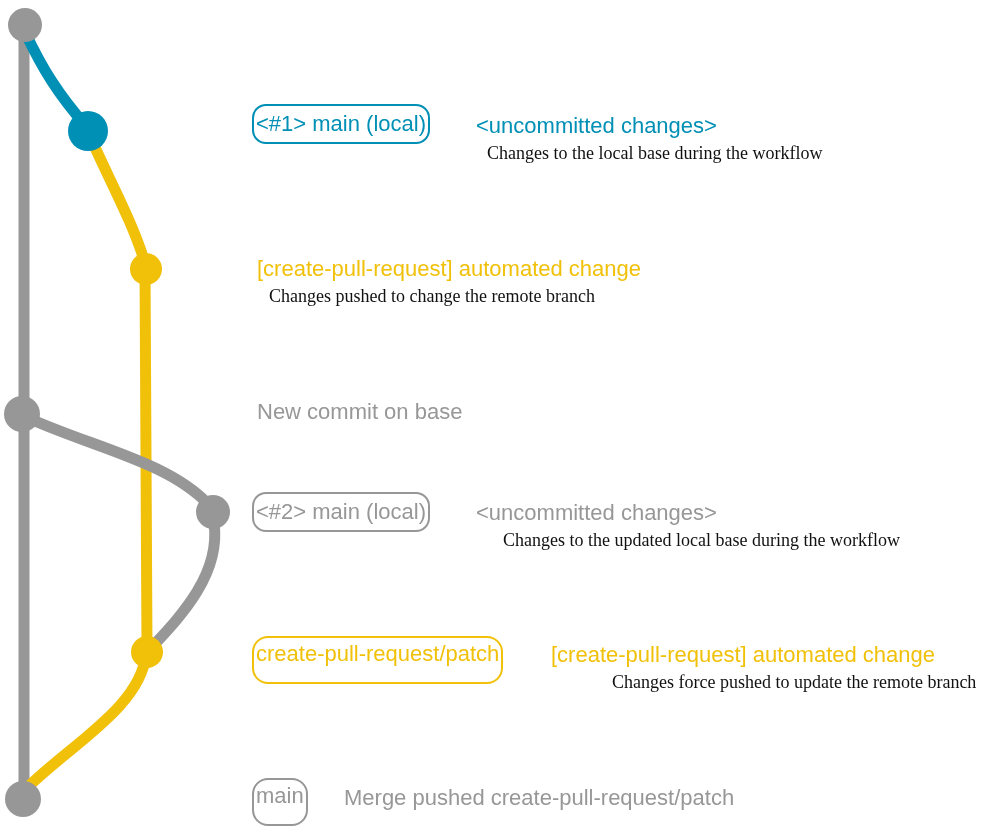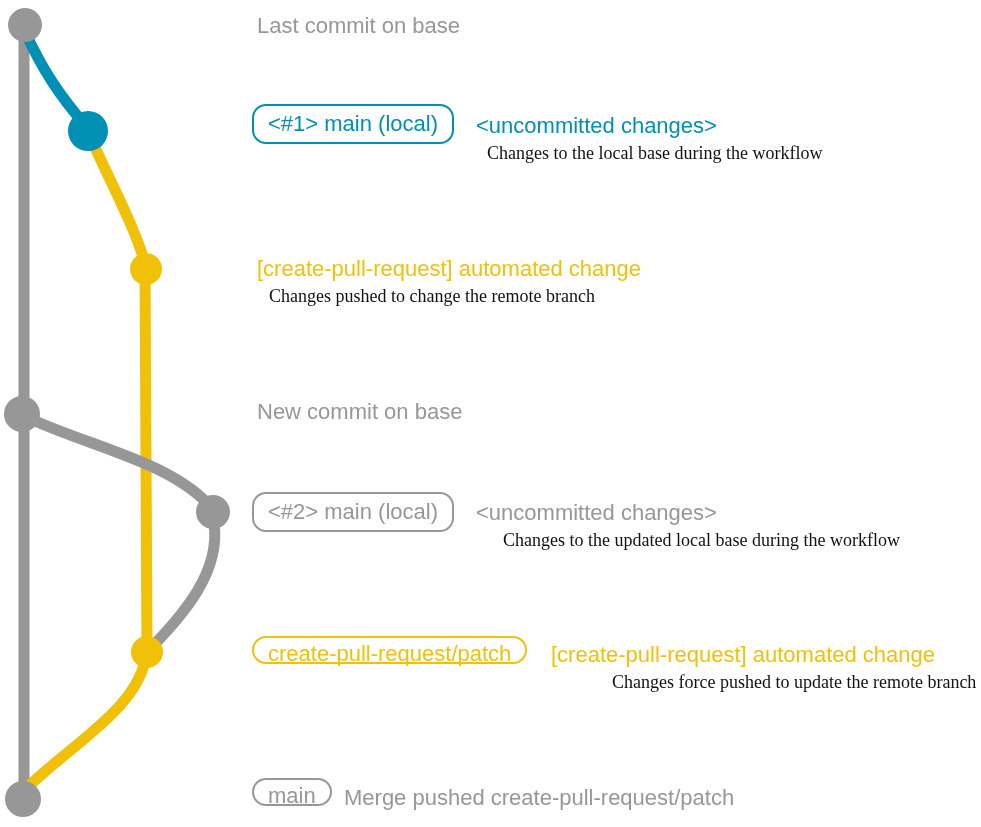--- a/index.html
+++ b/index.html
@@ -33,27 +33,27 @@
     font-size: 18px;
     line-height: 22px;
     color: var(--c-desc, #111111);
   }
 
   .branch-tag {
     display: inline-block;
     box-sizing: border-box;
     height: 40px;
     line-height: 36px;
-    padding: 0 14px;
+    padding: 0 2px;
     border: 2px solid;
     border-radius: 14px;
     font-size: 22px;
     background: #ffffff;
   }
-  .branch-tag.sm { height: 28px; line-height: 32px; border-radius: 16px; }
+  .branch-tag.sm { height: 48px; line-height: 32px; border-radius: 16px; }
   .b-blue   { border-color: var(--c-main-local, #008fb5); color: var(--c-main-local, #008fb5); }
   .b-gray   { border-color: var(--c-base, #979797); color: var(--c-base, #979797); }
   .b-yellow { border-color: var(--c-patch, #f1c109); color: var(--c-patch, #f1c109); }
 </style>
 </head>
 <body>
 
 <div class="canvas">
 
   <svg class="graph" width="981" height="827" viewBox="0 0 981 827">
@@ -74,21 +74,20 @@
 
     <circle class="f-base" cx="25" cy="25" r="17"></circle>
     <circle class="f-main" cx="88" cy="131" r="20"></circle>
     <circle class="f-patch" cx="146" cy="269" r="16"></circle>
     <circle class="f-base" cx="22" cy="414" r="18"></circle>
     <circle class="f-base" cx="213" cy="512" r="17"></circle>
     <circle class="f-patch" cx="147" cy="652" r="16"></circle>
     <circle class="f-base" cx="23" cy="799" r="18"></circle>
   </svg>
 
-  <div class="abs msg c-gray" style="left:257px; top:13px;">Last commit on base</div>
 
   <span class="abs branch-tag b-blue" style="left:252px; top:104px;">&lt;#1&gt; main (local)</span>
   <div class="abs msg c-blue" style="left:476px; top:113px;">&lt;uncommitted changes&gt;</div>
   <div class="abs desc" style="left:487px; top:142px;">Changes to the local base during the workflow</div>
 
   <div class="abs msg c-yellow" style="left:257px; top:256px;">[create-pull-request] automated change</div>
   <div class="abs desc" style="left:269px; top:285px;">Changes pushed to change the remote branch</div>
 
   <div class="abs msg c-gray" style="left:257px; top:399px;">New commit on base</div>
 

